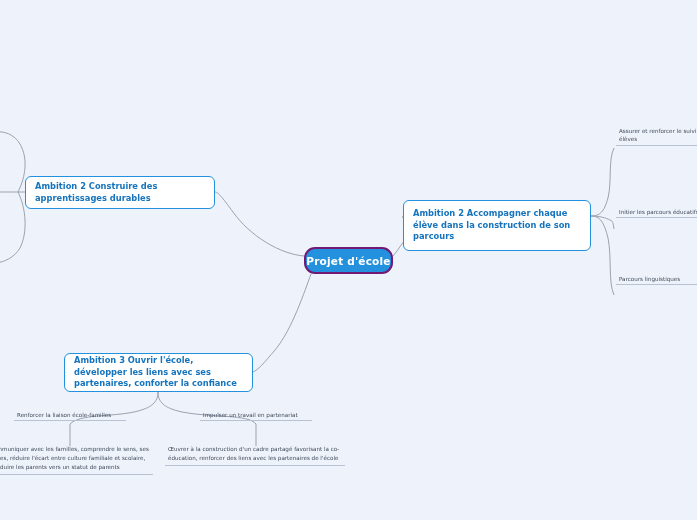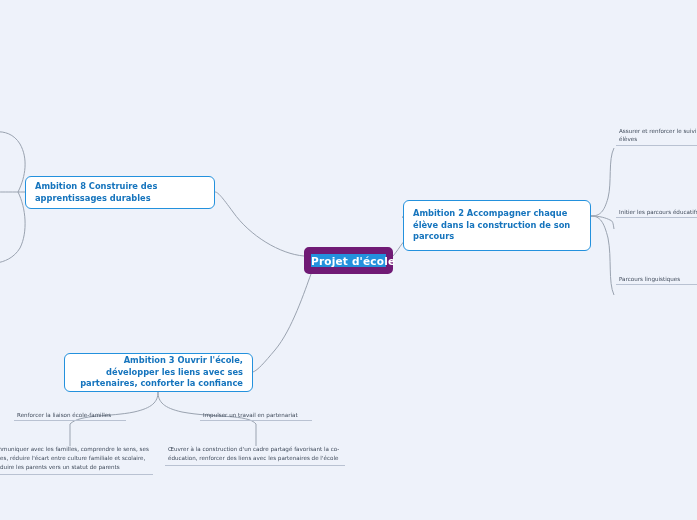--- a/index.html
+++ b/index.html
@@ -29,25 +29,26 @@
   }
 
   
   .root-node {
     position: absolute;
     left: 304px;
     top: 247px;
     width: 89px;
     height: 27px;
     background: #2391dd;
-    border: 7px solid #701a75;
-    border-radius: 5px;
+    border: 2px solid #701a75;
+    border-radius: 11px;
     box-sizing: border-box;
     display: flex;
     align-items: center;
+    justify-content: center;
   }
   .root-node span {
     color: #ffffff;
     font-size: 10.5px;
     font-weight: bold;
     letter-spacing: 0.2px;
     white-space: nowrap;
   }
 
   
@@ -78,21 +79,20 @@
     left: 403px;
     top: 200px;
     width: 188px;
     height: 51px;
   }
   #ambition-3 {
     left: 64px;
     top: 353px;
     width: 189px;
     height: 39px;
-    text-align: right;
   }
 
   
   .leaf {
     position: absolute;
     box-sizing: border-box;
   }
   .leaf .leaf-text {
     display: block;
     color: #3f4a5a;
@@ -173,21 +173,21 @@
       <path d="M 70 424 L 70 446"></path>
       <path d="M 256 424 L 256 446"></path>
     </g>
   </svg>
 
   <div class="root-node" id="root-node">
     <span>Projet d'école</span>
   </div>
 
   <div class="ambition" id="ambition-1">
-    <span>Ambition 8 Construire des apprentissages durables</span>
+    <span>Ambition 2 Construire des apprentissages durables</span>
   </div>
 
   <div class="ambition" id="ambition-2">
     <span>Ambition 2 Accompagner chaque élève dans la construction de son parcours</span>
   </div>
 
   <div class="ambition" id="ambition-3">
     <span>Ambition 3 Ouvrir l'école, développer les liens avec ses partenaires, conforter la confiance</span>
   </div>
 

